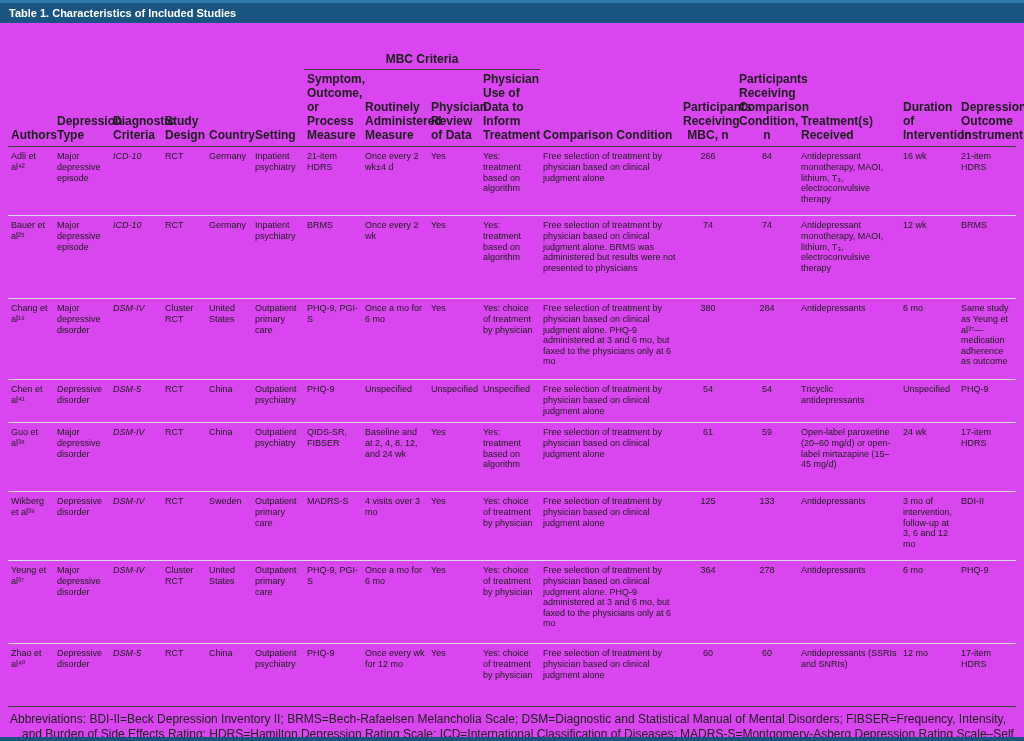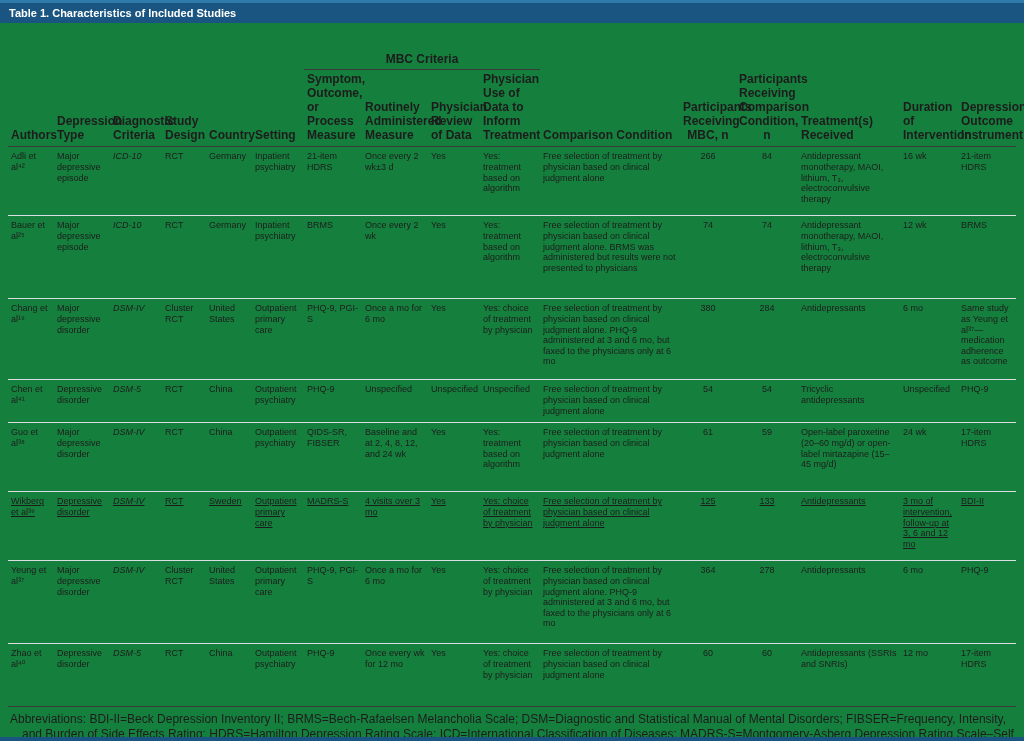--- a/index.html
+++ b/index.html
@@ -1,21 +1,21 @@
 <!DOCTYPE html>
 <html><head>
 <meta charset="utf-8">
 <style>
   html,body{margin:0;padding:0;}
   body{
     width:1024px;height:741px;overflow:hidden;background:#ffffff;
     font-family:"Liberation Sans","DejaVu Sans",sans-serif;color:#1c1c1c;
     position:relative;
   }
-  .page{width:1024px;height:741px;position:relative;background:#15803d;}
+  .page{width:1024px;height:741px;position:relative;background:#d946ef;}
   .title-bar{
     height:20px;line-height:20px;background:#1a5581;border-top:3px solid #2e7bab;
     color:#ffffff;font-weight:bold;font-size:11px;padding-left:9px;
   }
   table.studies{
     width:1008px;margin:2px 8px 0 8px;border-collapse:collapse;table-layout:fixed;
     font-size:9px;line-height:1.18;
   }
   thead th{
     vertical-align:bottom;text-align:left;font-weight:bold;
@@ -30,21 +30,21 @@
   th.center{text-align:center;}
   tbody td{
     vertical-align:top;padding:4px 3px;font-size:9px;
   }
   tbody tr + tr{border-top:1px solid #d9dee3;}
   tbody tr:nth-child(1){height:69px;}
   tbody tr:nth-child(2){height:83px;margin-top:16px;}
   tbody tr:nth-child(3){height:81px;}
   tbody tr:nth-child(4){height:43px;}
   tbody tr:nth-child(5){height:69px;}
-  tbody tr:nth-child(6){height:69px;text-decoration:underline;}
+  tbody tr:nth-child(6){height:69px;}
   tbody tr:nth-child(7){height:83px;margin-left:45px;}
   tbody tr:nth-child(8){height:62px;}
   td.col-2{font-style:italic;}
   td.col-11,td.col-12{text-align:center;}
   .footnote{
     margin:0 8px;border-top:1px solid #3a3a3a;
     font-size:12px;line-height:1.3;padding:5px 2px 0 14px;text-indent:-12px;
   }
   .bottom-rule{
     position:absolute;left:0;bottom:0;width:1024px;height:4px;background:#1a5581;
@@ -103,21 +103,21 @@
     </thead>
     <tbody>
         <tr>
           <td class="col-0">Adli et al⁴²</td>
           <td class="col-1">Major depressive episode</td>
           <td class="col-2">ICD-10</td>
           <td class="col-3">RCT</td>
           <td class="col-4">Germany</td>
           <td class="col-5">Inpatient psychiatry</td>
           <td class="col-6">21-item HDRS</td>
-          <td class="col-7">Once every 2 wk±3 d</td>
+          <td class="col-7">Once every 2 wk±4 d</td>
           <td class="col-8">Yes</td>
           <td class="col-9">Yes: treatment based on algorithm</td>
           <td class="col-10">Free selection of treatment by physician based on clinical judgment alone</td>
           <td class="col-11">266</td>
           <td class="col-12">84</td>
           <td class="col-13">Antidepressant monotherapy, MAOI, lithium, T₃, electroconvulsive therapy</td>
           <td class="col-14">16 wk</td>
           <td class="col-15">21-item HDRS</td>
         </tr>
         <tr>

